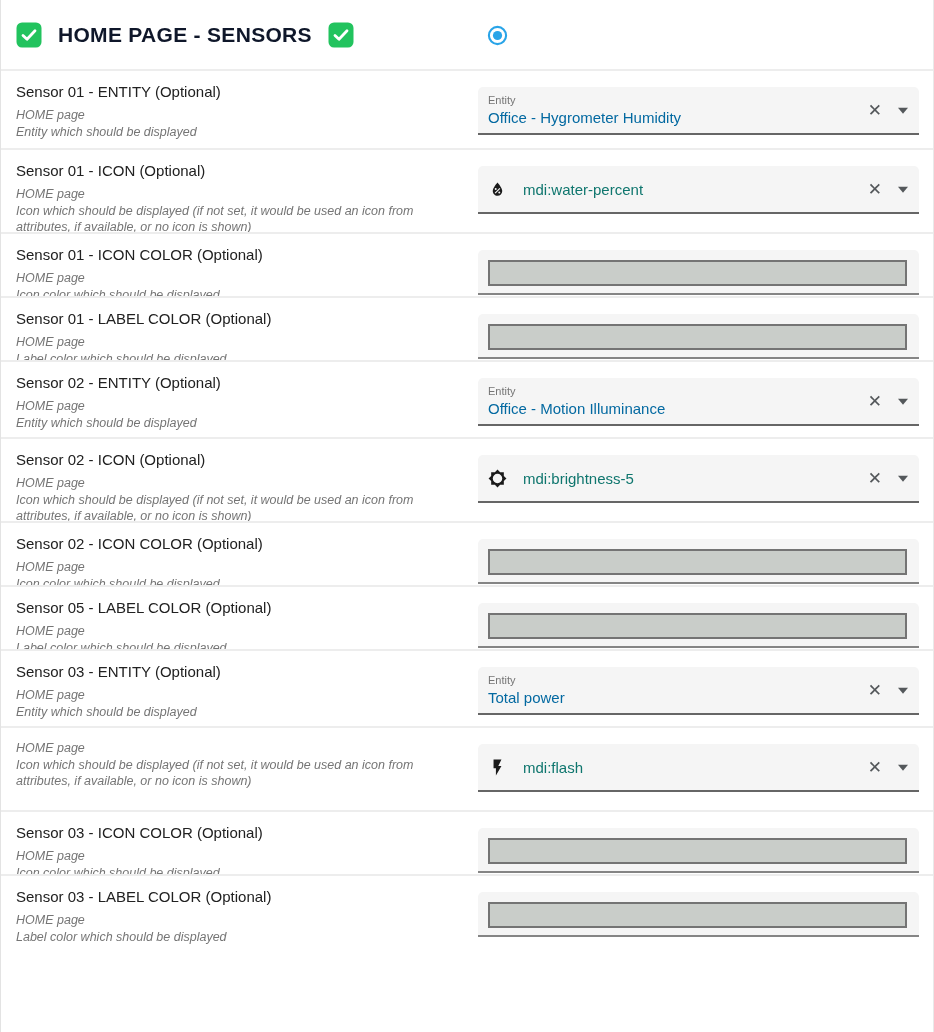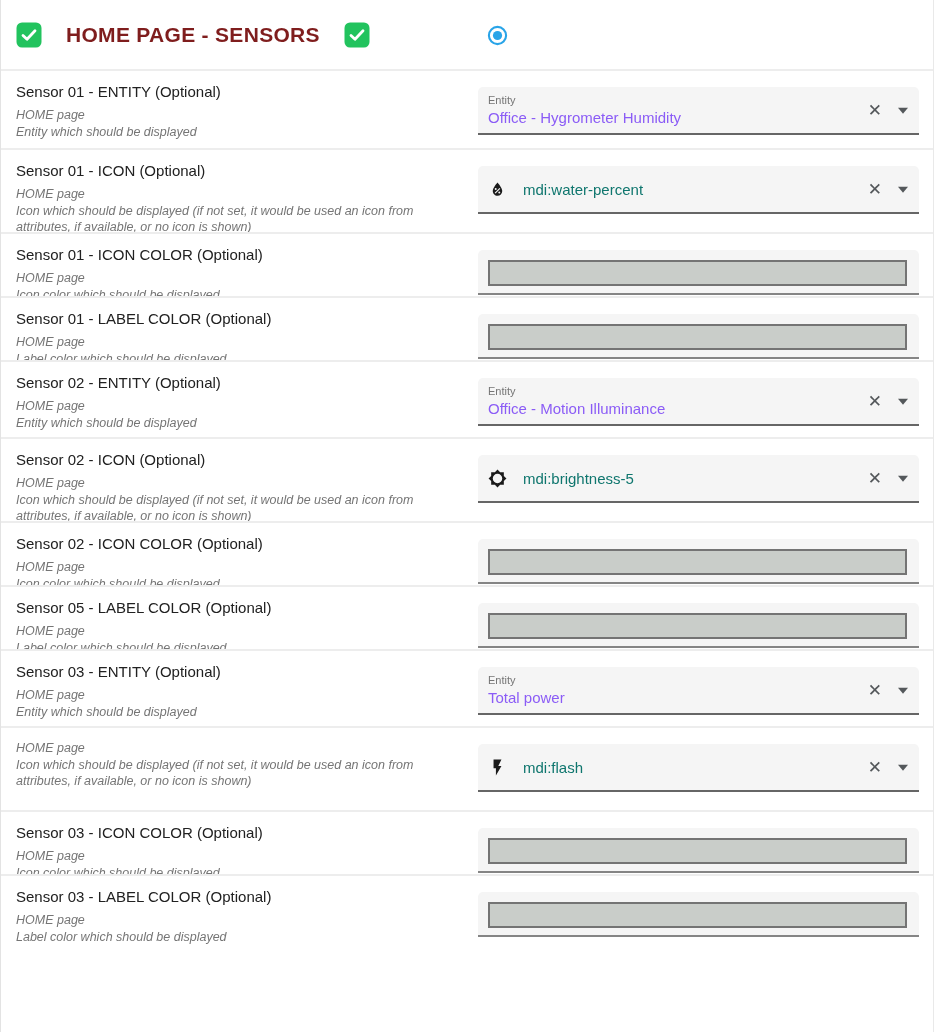--- a/index.html
+++ b/index.html
@@ -17,22 +17,22 @@
   
   .header {
     position:relative; height:71px;
     display:flex; align-items:center;
     padding-left:15px;
     border-bottom:2px solid #ededed;
     background:#fff;
   }
   .check-icon { width:26px; height:26px; display:inline-block; flex:none; }
   .page-title {
-    font-size:21px; font-weight:bold; color:#7f1d1d;
-    letter-spacing:0.3px; margin:0 24px; white-space:nowrap;
+    font-size:21px; font-weight:bold; color:#0f172a;
+    letter-spacing:0.3px; margin:0 16px; white-space:nowrap;
   }
   .radio { position:absolute; left:486px; top:25px; width:21px; height:21px; cursor:pointer; }
   
   .row {
     display:flex; background:#fff; position:relative;
   }
   .row + .row { border-top:2px solid #ededed; }
   .r-entity { height:77px; }
   .r-icon   { height:84px; }
   .r-color  { height:64px; }
@@ -42,21 +42,21 @@
     font-size:12.5px; font-style:italic; color:#757575; line-height:1.32;
   }
   .row-control { width:441px; flex:none; position:relative; }
   
   .field {
     position:relative; margin-top:16px; height:48px;
     background:#f5f5f5; border-radius:5px 5px 0 0;
     border-bottom:2px solid #666666; cursor:pointer;
   }
   .float-label { font-size:11px; color:#757575; padding:7px 0 0 10px; }
-  .field-value { font-size:15px; color:#8b5cf6; padding:3px 70px 0 10px;
+  .field-value { font-size:15px; color:#0369a1; padding:3px 70px 0 10px;
     white-space:nowrap; overflow:hidden; }
   .icon-field { display:flex; align-items:center; padding-left:10px; }
   .icon-slot { width:19px; height:19px; flex:none; display:inline-block; }
   .icon-slot svg { width:19px; height:19px; fill:#1b1b1b; display:block; }
   .icon-value { font-size:15px; color:#0f766e; margin-left:16px; }
   .clear {
     position:absolute; right:37px; top:50%; transform:translateY(-50%);
     font-size:17px; color:#54585b; line-height:1; cursor:pointer;
   }
   .caret {

